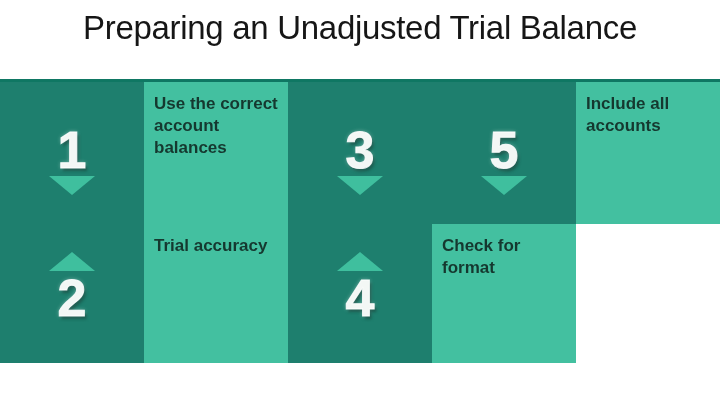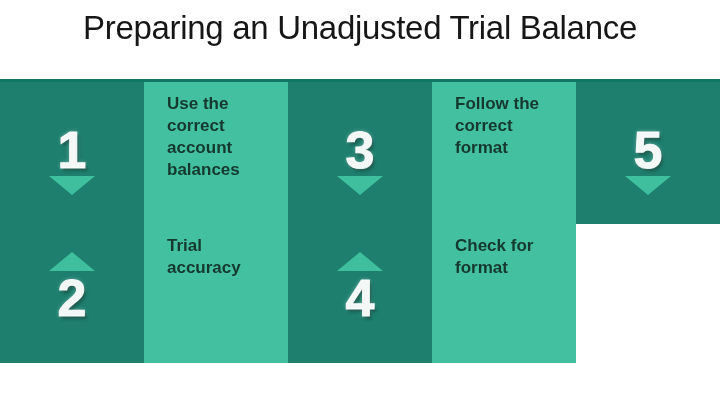--- a/index.html
+++ b/index.html
@@ -70,21 +70,21 @@
     margin-top: 3px;
   }
   .arrow-up {
     width: 0; height: 0;
     border-left: 23px solid transparent;
     border-right: 23px solid transparent;
     border-bottom: 19px solid #3fbf9e;
     margin-bottom: 4px;
   }
   .labelcell {
-    padding: 11px 8px 0 23px;
+    padding: 11px 8px 0 10px;
     font-size: 17px;
     line-height: 22px;
     font-weight: bold;
     color: #15382f;
   }
 </style>
 </head>
 <body>
 
 <div class="slide">
@@ -100,29 +100,29 @@
 
     <div class="cell light labelcell">
       <span>Use the correct account balances</span>
     </div>
 
     <div class="cell dark numcell toprow">
       <span class="stepnum">3</span>
       <span class="arrow-down"></span>
     </div>
 
-    <div class="cell light labelcell">
-      <span>Follow the correct format</span>
-    </div>
 
     <div class="cell dark numcell toprow">
       <span class="stepnum">5</span>
       <span class="arrow-down"></span>
     </div>
 
+    <div class="cell light labelcell">
+      <span>Include all accounts</span>
+    </div>
 
     <div class="cell dark numcell bottomrow">
       <span class="arrow-up"></span>
       <span class="stepnum">2</span>
     </div>
 
     <div class="cell light labelcell">
       <span>Trial accuracy</span>
     </div>
 

